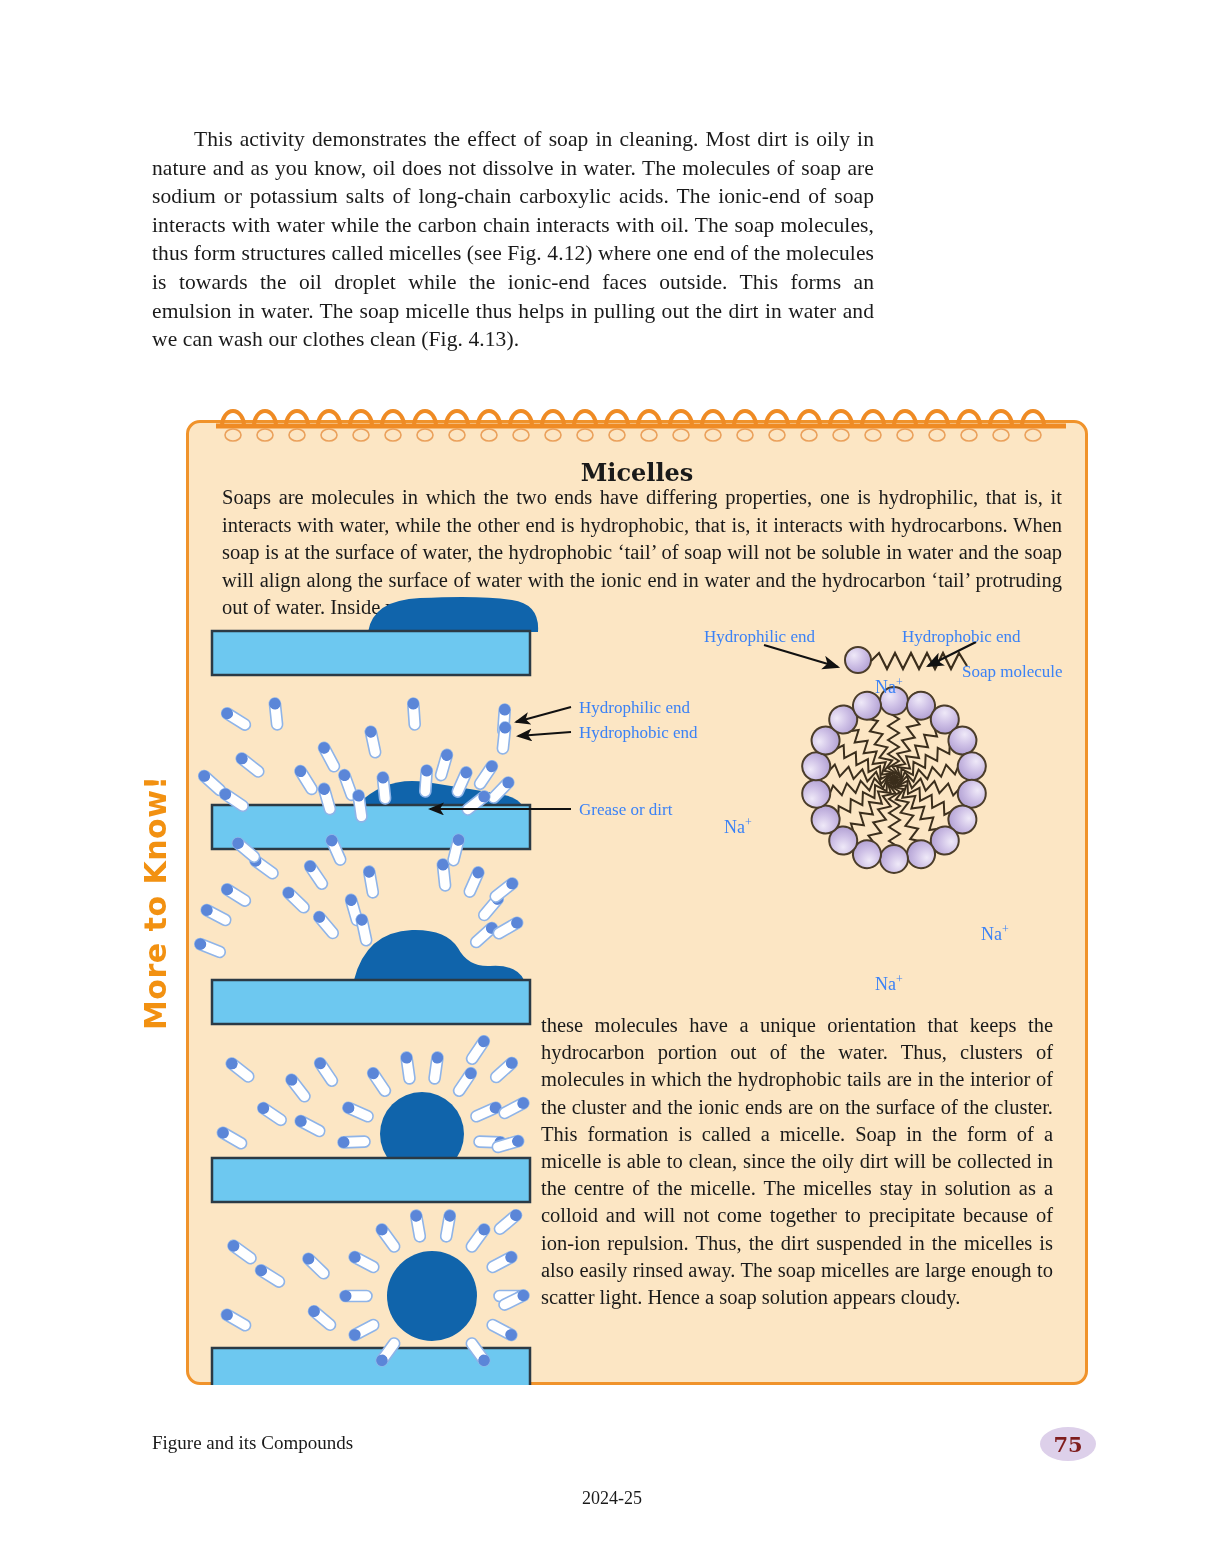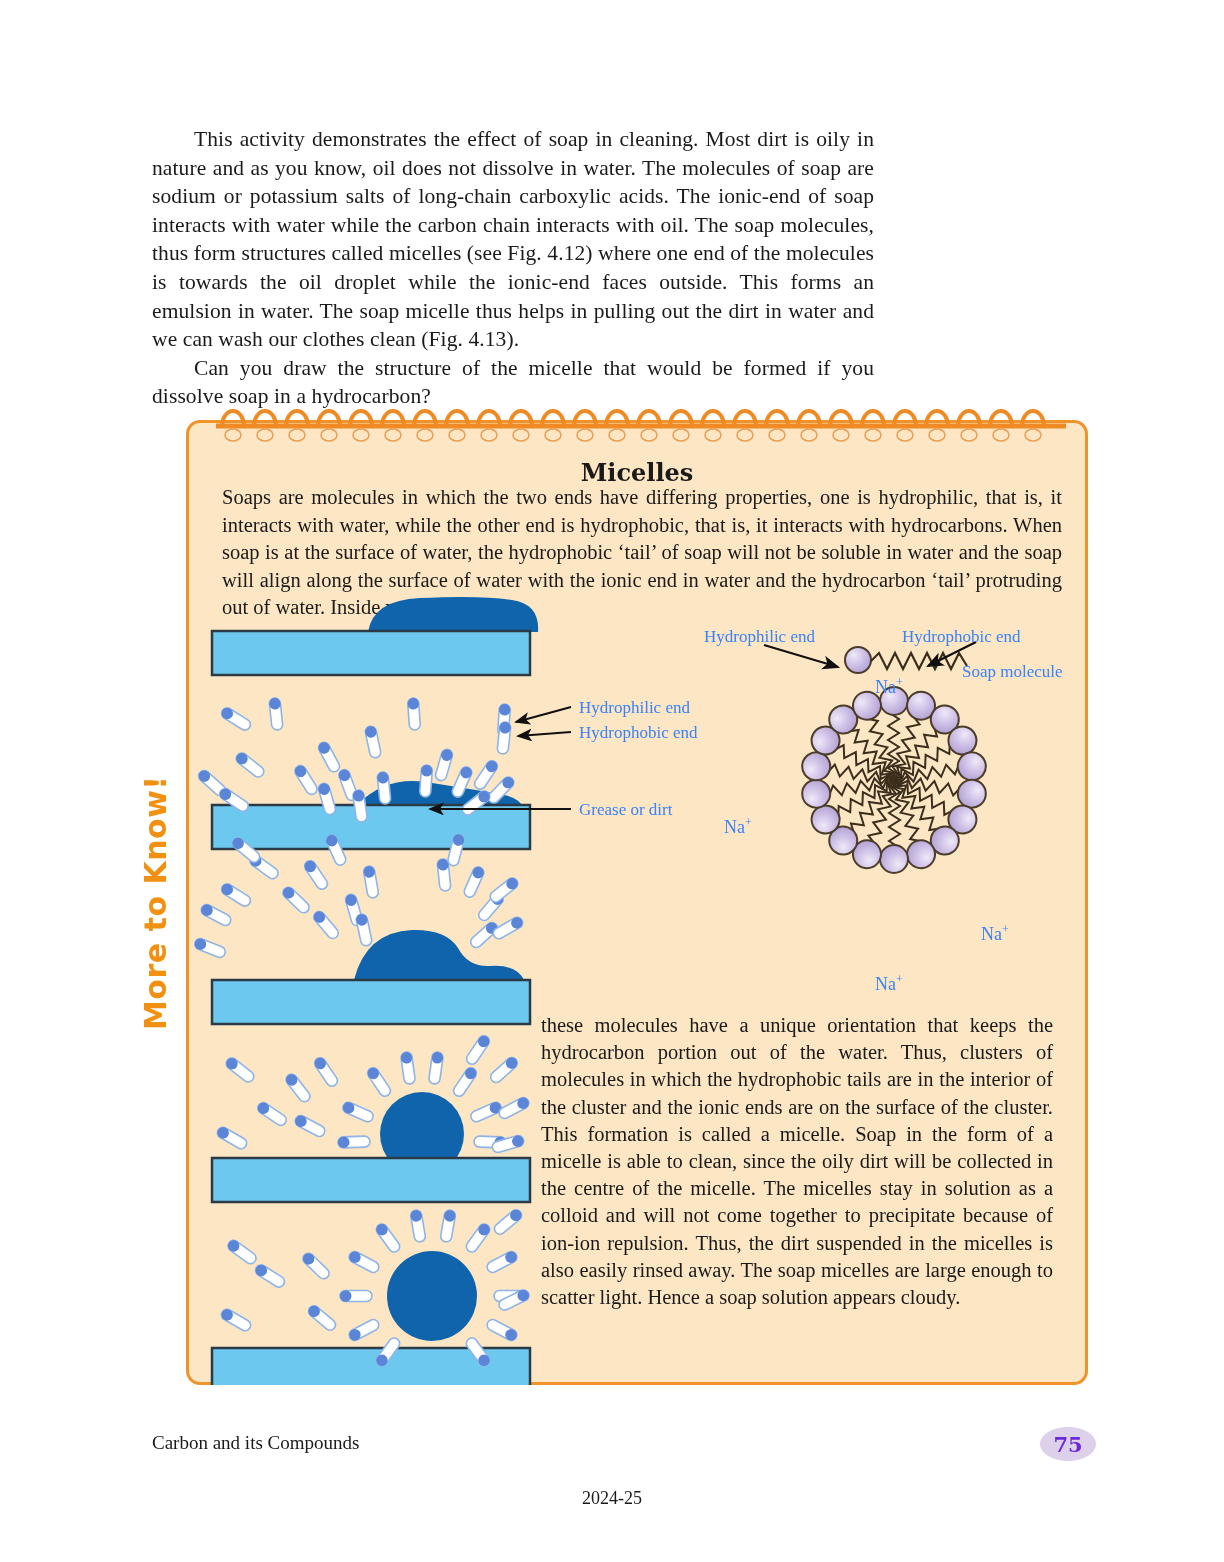--- a/index.html
+++ b/index.html
@@ -157,21 +157,21 @@
     font-size: 19px;
   }
   .page-badge {
     position: absolute;
     left: 1040px;
     top: 1427px;
     width: 56px;
     height: 34px;
     border-radius: 50%;
     background: #ddd0ea;
-    color: #6d28d9;
+    color: #7f1d1d;
     font-family: "DejaVu Serif", serif;
     font-weight: bold;
     font-size: 21px;
     display: flex;
     align-items: center;
     justify-content: center;
   }
   .year {
     position: absolute;
     left: 0;
@@ -179,21 +179,20 @@
     width: 1224px;
     text-align: center;
     font-size: 18px;
   }
 </style>
 </head>
 <body>
 
 <div class="intro">
   <p>This activity demonstrates the effect of soap in cleaning. Most dirt is oily in nature and as you know, oil does not dissolve in water. The molecules of soap are sodium or potassium salts of long-chain carboxylic acids. The ionic-end of soap interacts with water while the carbon chain interacts with oil. The soap molecules, thus form structures called micelles (see Fig. 4.12) where one end of the molecules is towards the oil droplet while the ionic-end faces outside. This forms an emulsion in water. The soap micelle thus helps  in pulling out the dirt in water and we can wash our clothes clean (Fig. 4.13).</p>
-  <p>Can you draw the structure of the micelle that would be formed if you dissolve soap in a hydrocarbon?</p>
 </div>
 
 <div class="mtk-wrap">
 
   <div class="mtk-box"></div>
 
   <svg class="spiral" viewBox="0 0 850 46">
     <g fill="none" stroke="#ef8b24" stroke-width="4">
       <path d="M6 30 A11 15 0 0 1 28 30"></path>
         <path d="M38 30 A11 15 0 0 1 60 30"></path>
@@ -459,15 +458,15 @@
   <div class="dlabel na" style="left:689px; top:552px;"><span>Na</span><sup>+</sup></div>
 
   <div class="right-col">
     <p>these molecules have a unique orientation that keeps the hydrocarbon portion out of the water. Thus, clusters of molecules in which the hydrophobic tails are in the interior of the cluster and the ionic ends are on the surface of the cluster. This formation is called a micelle. Soap in the form of a micelle is able to clean, since the oily dirt will be collected in the centre of the micelle. The micelles stay in solution as a colloid and will not come together to precipitate because of ion-ion repulsion. Thus, the dirt suspended in the micelles is also easily rinsed away. The soap micelles are large enough to scatter light. Hence a soap solution appears cloudy.</p>
   </div>
 
 </div>
 
 <div class="mtk-label">More to Know!</div>
 
-<div class="footer-left">Carbon and its Compounds</div>
+<div class="footer-left">Figure and its Compounds</div>
 <div class="page-badge">75</div>
 <div class="year">2024-25</div>
 
 </body></html>

